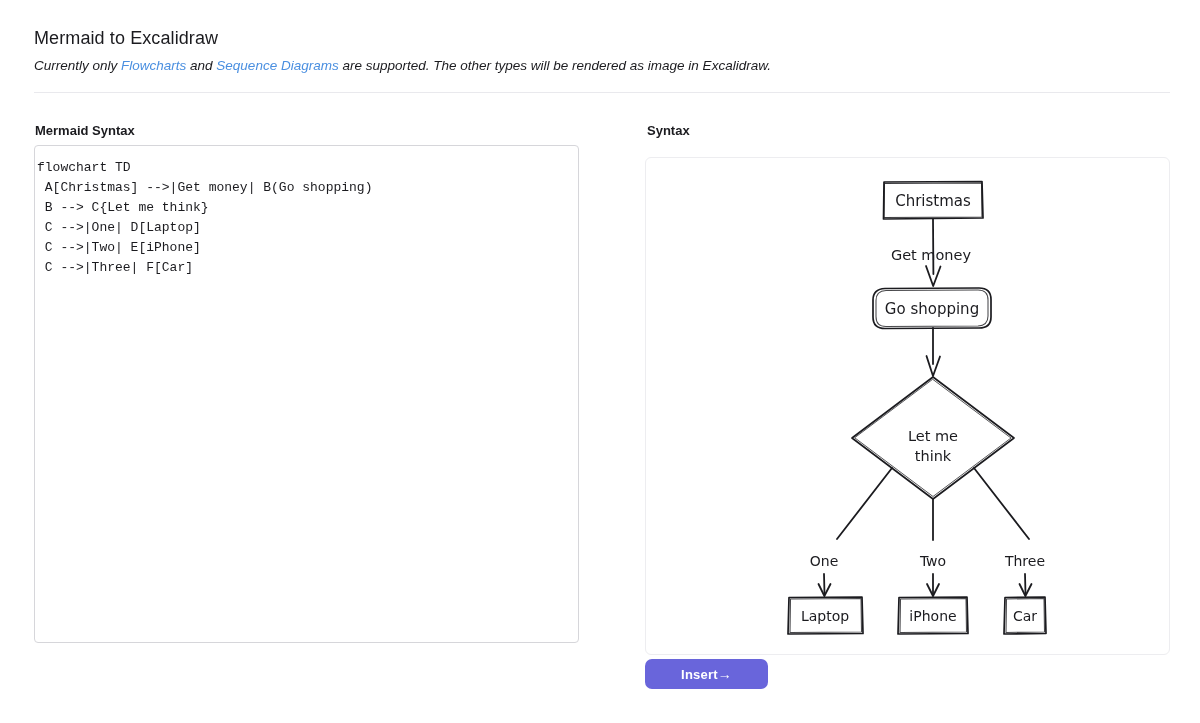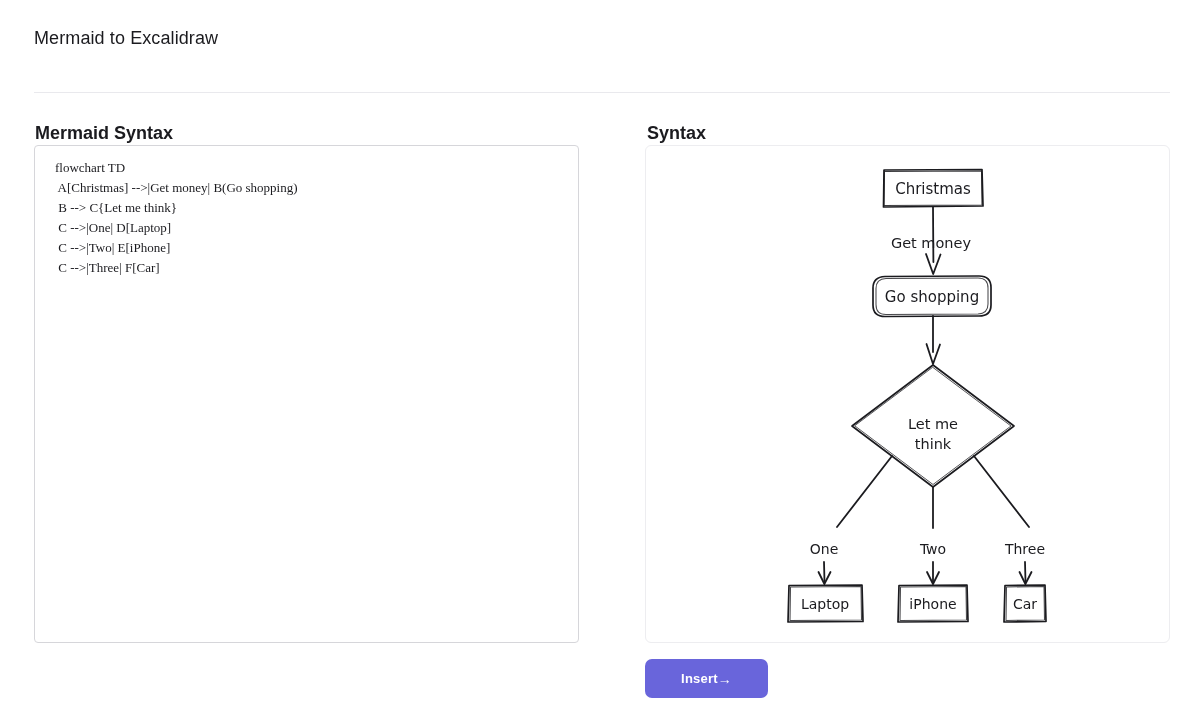--- a/index.html
+++ b/index.html
@@ -25,69 +25,70 @@
     white-space: nowrap;
   }
   .subtitle .lnk { color: #4a8fe0; font-style: italic; cursor: pointer; }
   .divider {
     position: absolute; left: 34px; top: 92px;
     width: 1136px; height: 1px; background: #e9e9ed;
   }
 
   
   .col-label {
-    position: absolute; font-size: 18px; font-weight: 700; color: #1b1b1f;
+    position: absolute; font-size: 13px; font-weight: 700; color: #1b1b1f;
   }
   #label-syntax  { left: 35px;  top: 123px; }
   #label-preview { left: 647px; top: 123px; }
 
   
   .editor {
     position: absolute; left: 34px; top: 145px;
     width: 545px; height: 498px;
     border: 1px solid #d6d6da; border-radius: 4px;
     background: #ffffff;
-    padding: 12px 20px;
-    font-family: Liberation Serif, serif;
+    padding: 12px 2px;
+    font-family: Liberation Mono, monospace;
     font-size: 13px; line-height: 20px; color: #1b1b1f;
     white-space: pre; overflow: hidden;
     resize: none; outline: none; tab-size: 2;
   }
 
   
   .preview {
-    position: absolute; left: 645px; top: 145px;
+    position: absolute; left: 645px; top: 157px;
     width: 525px; height: 498px;
     border: 1px solid #ededf0; border-radius: 6px;
     background: #ffffff; overflow: hidden;
   }
   .preview svg { display: block; }
 
   
   .hw { font-family: "DejaVu Sans", sans-serif; fill: #1b1b1f; }
 
   
   .insert-btn {
     position: absolute; left: 645px; top: 659px;
-    width: 123px; height: 39px;
+    width: 123px; height: 30px;
     background: #6965db; border: none; border-radius: 7px;
     color: #ffffff; font-size: 13px; font-weight: 700;
     font-family: "Liberation Sans", sans-serif;
     display: flex; align-items: center; justify-content: center;
     cursor: pointer; letter-spacing: .2px;
   }
   .insert-btn .arrow { font-size: 14px; font-weight: 400; line-height: 1; }
 </style>
 </head>
 <body>
 
 <div id="app">
 
   <h1 class="page-title">Mermaid to Excalidraw</h1>
 
+  <div class="subtitle"><span>Currently only </span><span class="lnk">Flowcharts</span><span> and </span><span class="lnk">Sequence Diagrams</span><span> are supported. The other types will be rendered as image in Excalidraw.</span></div>
 
   <div class="divider"></div>
 
   <div class="col-label" id="label-syntax">Mermaid Syntax</div>
   <div class="col-label" id="label-preview">Syntax</div>
 
   <textarea class="editor" spellcheck="false" placeholder="Write Mermaid diagram definition here..." style="">flowchart TD
  A[Christmas] --&gt;|Get money| B(Go shopping)
  B --&gt; C{Let me think}
  C --&gt;|One| D[Laptop]

